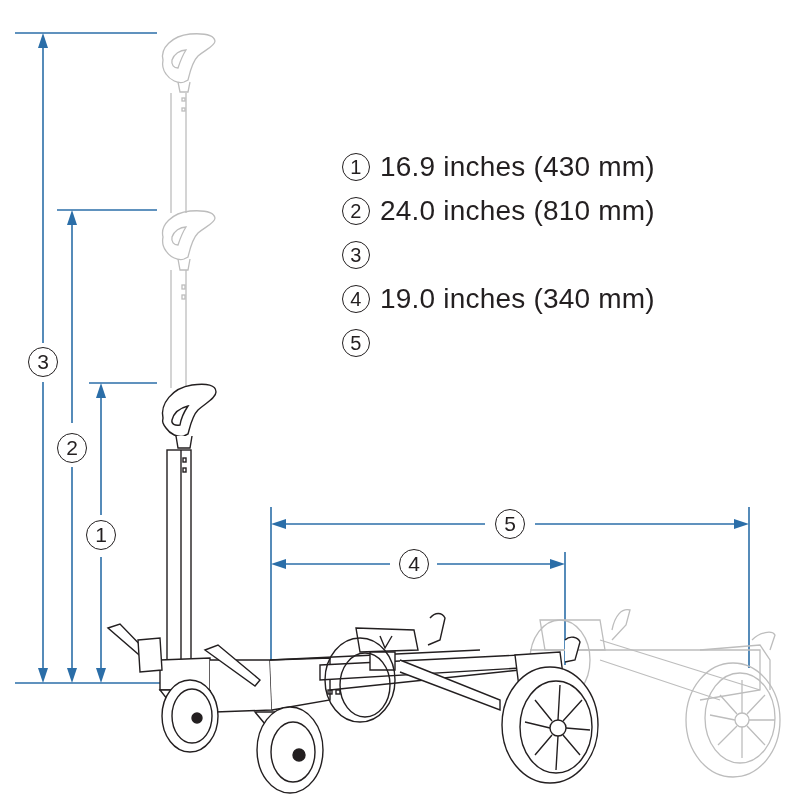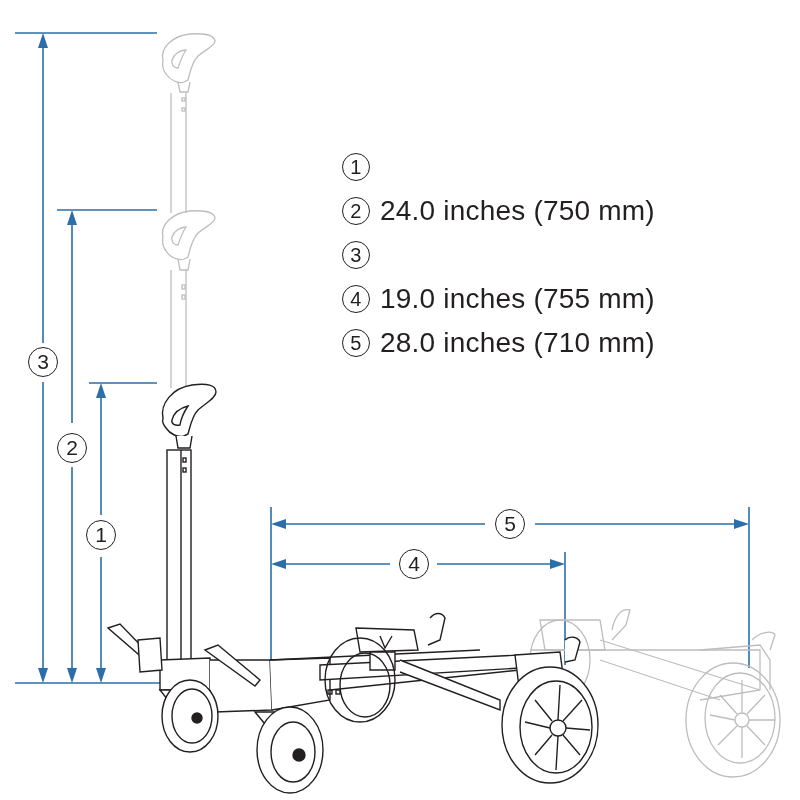--- a/index.html
+++ b/index.html
@@ -149,29 +149,29 @@
 
 <div class="dim-label" style="left:28px; top:347px;">3</div>
 <div class="dim-label" style="left:57px; top:433px;">2</div>
 <div class="dim-label" style="left:86px; top:520px;">1</div>
 <div class="dim-label" style="left:495px; top:509px;">5</div>
 <div class="dim-label" style="left:399px; top:549px;">4</div>
 
 <div class="legend">
   <div class="legend-row">
     <span class="badge">1</span>
+    <span>16.9 inches (430 mm)</span>
   </div>
   <div class="legend-row">
     <span class="badge">2</span>
-    <span>24.0 inches (750 mm)</span>
+    <span>24.0 inches (810 mm)</span>
   </div>
   <div class="legend-row">
     <span class="badge">3</span>
   </div>
   <div class="legend-row">
     <span class="badge">4</span>
-    <span>19.0 inches (755 mm)</span>
+    <span>19.0 inches (340 mm)</span>
   </div>
   <div class="legend-row">
     <span class="badge">5</span>
-    <span>28.0 inches (710 mm)</span>
   </div>
 </div>
 
 </body></html>

